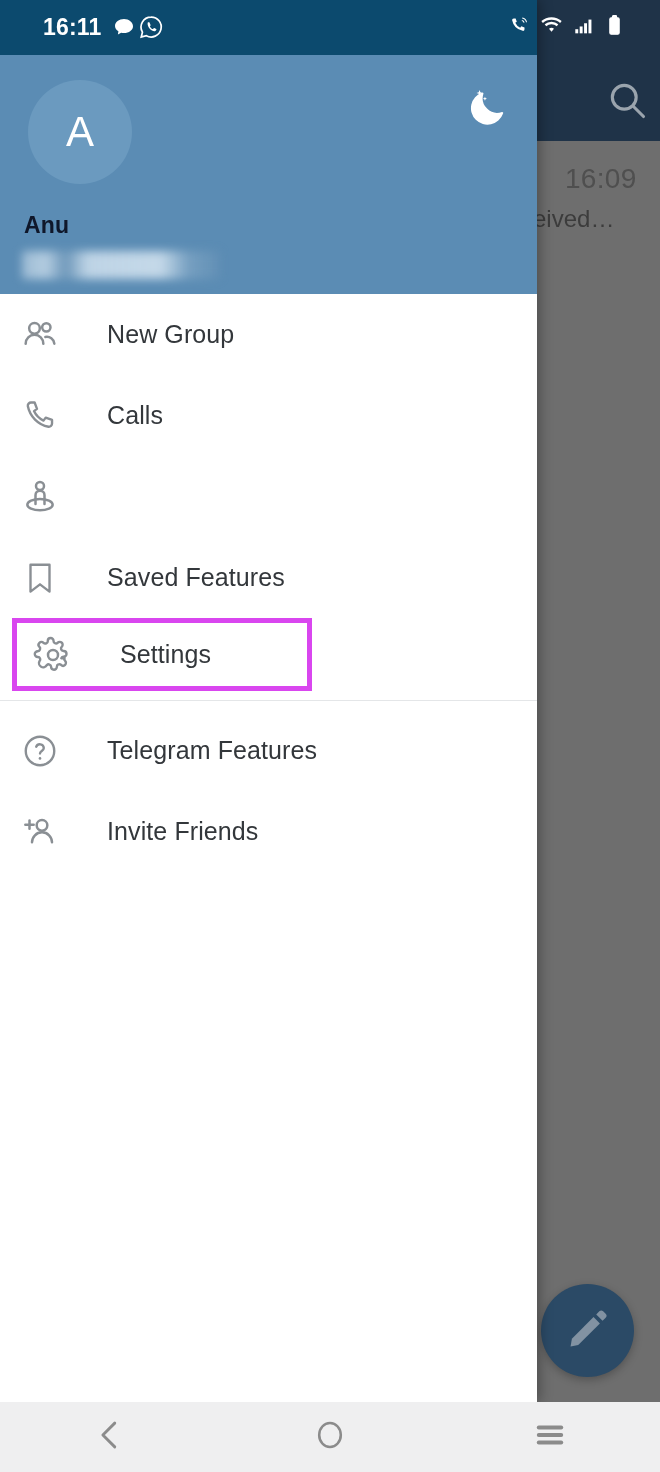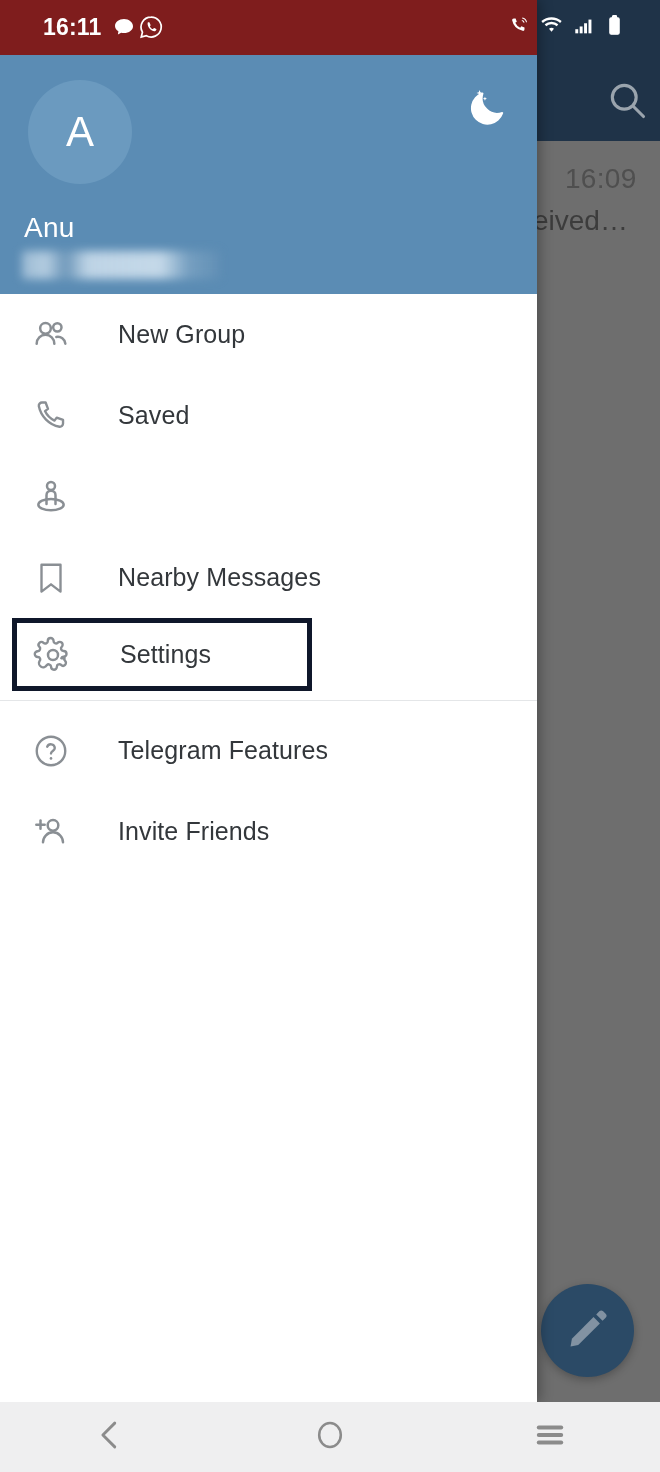--- a/index.html
+++ b/index.html
@@ -23,21 +23,21 @@
   #bg-search-icon{
     position:absolute; left:605px; top:78px; width:44px; height:44px;
     color:#9aa4ad;
   }
   #bg-chat-time{
     position:absolute; left:565px; top:163px;
     font-size:28px; color:#4f4f4f; letter-spacing:.3px;
   }
   #bg-chat-snippet{
     position:absolute; left:533px; top:205px;
-    font-size:28px; color:#3c3c3c; white-space:nowrap;
+    font-size:24px; color:#3c3c3c; white-space:nowrap;
   }
   #bg-fab{
     position:absolute; left:541px; top:1284px;
     width:93px; height:93px; border-radius:50%;
     background:#2b4a66;
     display:flex; align-items:center; justify-content:center;
     box-shadow:0 3px 8px rgba(0,0,0,.25);
   }
   #bg-fab svg{ opacity:.55; }
 
@@ -45,21 +45,21 @@
   #drawer{
     position:absolute; left:0; top:0; width:537px; height:1402px;
     background:#ffffff;
     box-shadow:3px 0 12px rgba(0,0,0,.30);
     overflow:hidden;
   }
 
   
   #status-bar{
     position:absolute; left:0; top:0; width:537px; height:55px;
-    background:#7f1d1d;
+    background:#0c4a6e;
   }
   #status-time{
     position:absolute; left:43px; top:14px;
     font-size:23px; font-weight:bold; color:#fff; letter-spacing:.2px;
   }
   #status-icon-msg{ position:absolute; left:112px; top:16px; }
   #status-icon-wa{  position:absolute; left:138px; top:14px; }
 
   
   #drawer-header{
@@ -72,21 +72,21 @@
     background:#6b9abf;
     display:flex; align-items:center; justify-content:center;
   }
   #avatar-letter{ font-size:42px; color:#ffffff; font-weight:400; }
   #dark-mode-toggle{
     position:absolute; left:462px; top:26px; width:52px; height:52px;
     display:flex; align-items:center; justify-content:center;
   }
   #profile-name{
     position:absolute; left:24px; top:157px;
-    font-size:28px; font-weight:normal; color:#ffffff; letter-spacing:.2px;
+    font-size:23px; font-weight:bold; color:#0f172a; letter-spacing:.2px;
   }
   #profile-phone{
     position:absolute; left:22px; top:196px;
     width:198px; height:28px;
     border-radius:3px;
     background:linear-gradient(90deg,
        rgba(210,226,239,.55) 0%,  rgba(210,226,239,.75) 12%,
        rgba(124,160,190,.55) 22%, rgba(215,230,242,.80) 33%,
        rgba(215,230,242,.85) 70%, rgba(140,175,203,.55) 84%,
        rgba(110,150,184,.35) 100%);
@@ -98,42 +98,42 @@
   }
 
   
   #menu-list{
     position:absolute; left:0; top:294px; width:537px;
   }
   .menu-item{
     position:relative;
     height:81px;
     display:flex; align-items:center;
-    padding-left:24px;
+    padding-left:13px;
     background:#fff;
   }
   .menu-icon{
     width:54px; min-width:54px; height:54px;
     display:flex; align-items:center; justify-content:center;
     color:#8a8f94;
   }
   .menu-label{
     margin-left:40px;
     font-size:25px;
     color:#33373b;
     letter-spacing:.1px;
     white-space:nowrap;
   }
   #menu-divider{
     height:1px; background:#e4e6e8; margin:9px 0 9px 0;
     width:537px;
   }
   
   #item-settings{
-    border:5px solid #0f172a;
+    border:5px solid #d946ef;
     margin-left:12px;
     margin-right:225px;
     height:73px;
     padding-left:9px;
   }
 
   
   #nav-bar{
     position:absolute; left:0; top:1402px; width:660px; height:70px;
     background:#efeff0;
@@ -236,40 +236,40 @@
     </div>
 
 
     <div class="menu-item" id="item-calls">
       <span class="menu-icon">
         <svg width="38" height="38" viewBox="0 0 24 24" fill="none" stroke="currentColor" stroke-width="1.5" stroke-linejoin="round">
           <path d="M6.3 3.5h2.3l1.5 4-1.9 1.4a12.4 12.4 0 0 0 6 6l1.4-1.9 4 1.5v2.3a2 2 0 0 1-2.2 2
                    A16.6 16.6 0 0 1 4.3 5.7a2 2 0 0 1 2-2.2z"></path>
         </svg>
       </span>
-      <span class="menu-label">Saved</span>
+      <span class="menu-label">Calls</span>
     </div>
 
     <div class="menu-item" id="item-people-nearby">
       <span class="menu-icon">
         <svg width="40" height="40" viewBox="0 0 24 24" fill="none" stroke="currentColor" stroke-width="1.5" stroke-linecap="round">
           <circle cx="12" cy="5.4" r="2.4"></circle>
           <path d="M9.3 16.2v-5.3a2.7 2.7 0 0 1 5.4 0v5.3"></path>
           <ellipse cx="12" cy="16.6" rx="7.6" ry="3.4"></ellipse>
         </svg>
       </span>
     </div>
 
     <div class="menu-item" id="item-saved-messages">
       <span class="menu-icon">
         <svg width="38" height="38" viewBox="0 0 24 24" fill="none" stroke="currentColor" stroke-width="1.5" stroke-linejoin="round">
           <path d="M6 3.6h12v17l-6-4.6-6 4.6z"></path>
         </svg>
       </span>
-      <span class="menu-label">Nearby Messages</span>
+      <span class="menu-label">Saved Features</span>
     </div>
 
     <div class="menu-item" id="item-settings">
       <span class="menu-icon">
         <svg width="40" height="40" viewBox="0 0 24 24" fill="none" stroke="currentColor" stroke-width="1.5" stroke-linejoin="round">
           <circle cx="12" cy="12" r="3"></circle>
           <path d="M19.3 14a1.5 1.5 0 0 0 .3 1.65l.05.05a1.8 1.8 0 1 1-2.55 2.55l-.05-.05
                    A1.5 1.5 0 0 0 15.4 18a1.5 1.5 0 0 0-.9 1.37v.13a1.8 1.8 0 1 1-3.6 0v-.07
                    a1.5 1.5 0 0 0-1-1.37 1.5 1.5 0 0 0-1.65.3l-.05.05A1.8 1.8 0 1 1 3.65 15.9l.05-.05
                    A1.5 1.5 0 0 0 4 14.2a1.5 1.5 0 0 0-1.37-.9H2.5a1.8 1.8 0 1 1 0-3.6h.07

